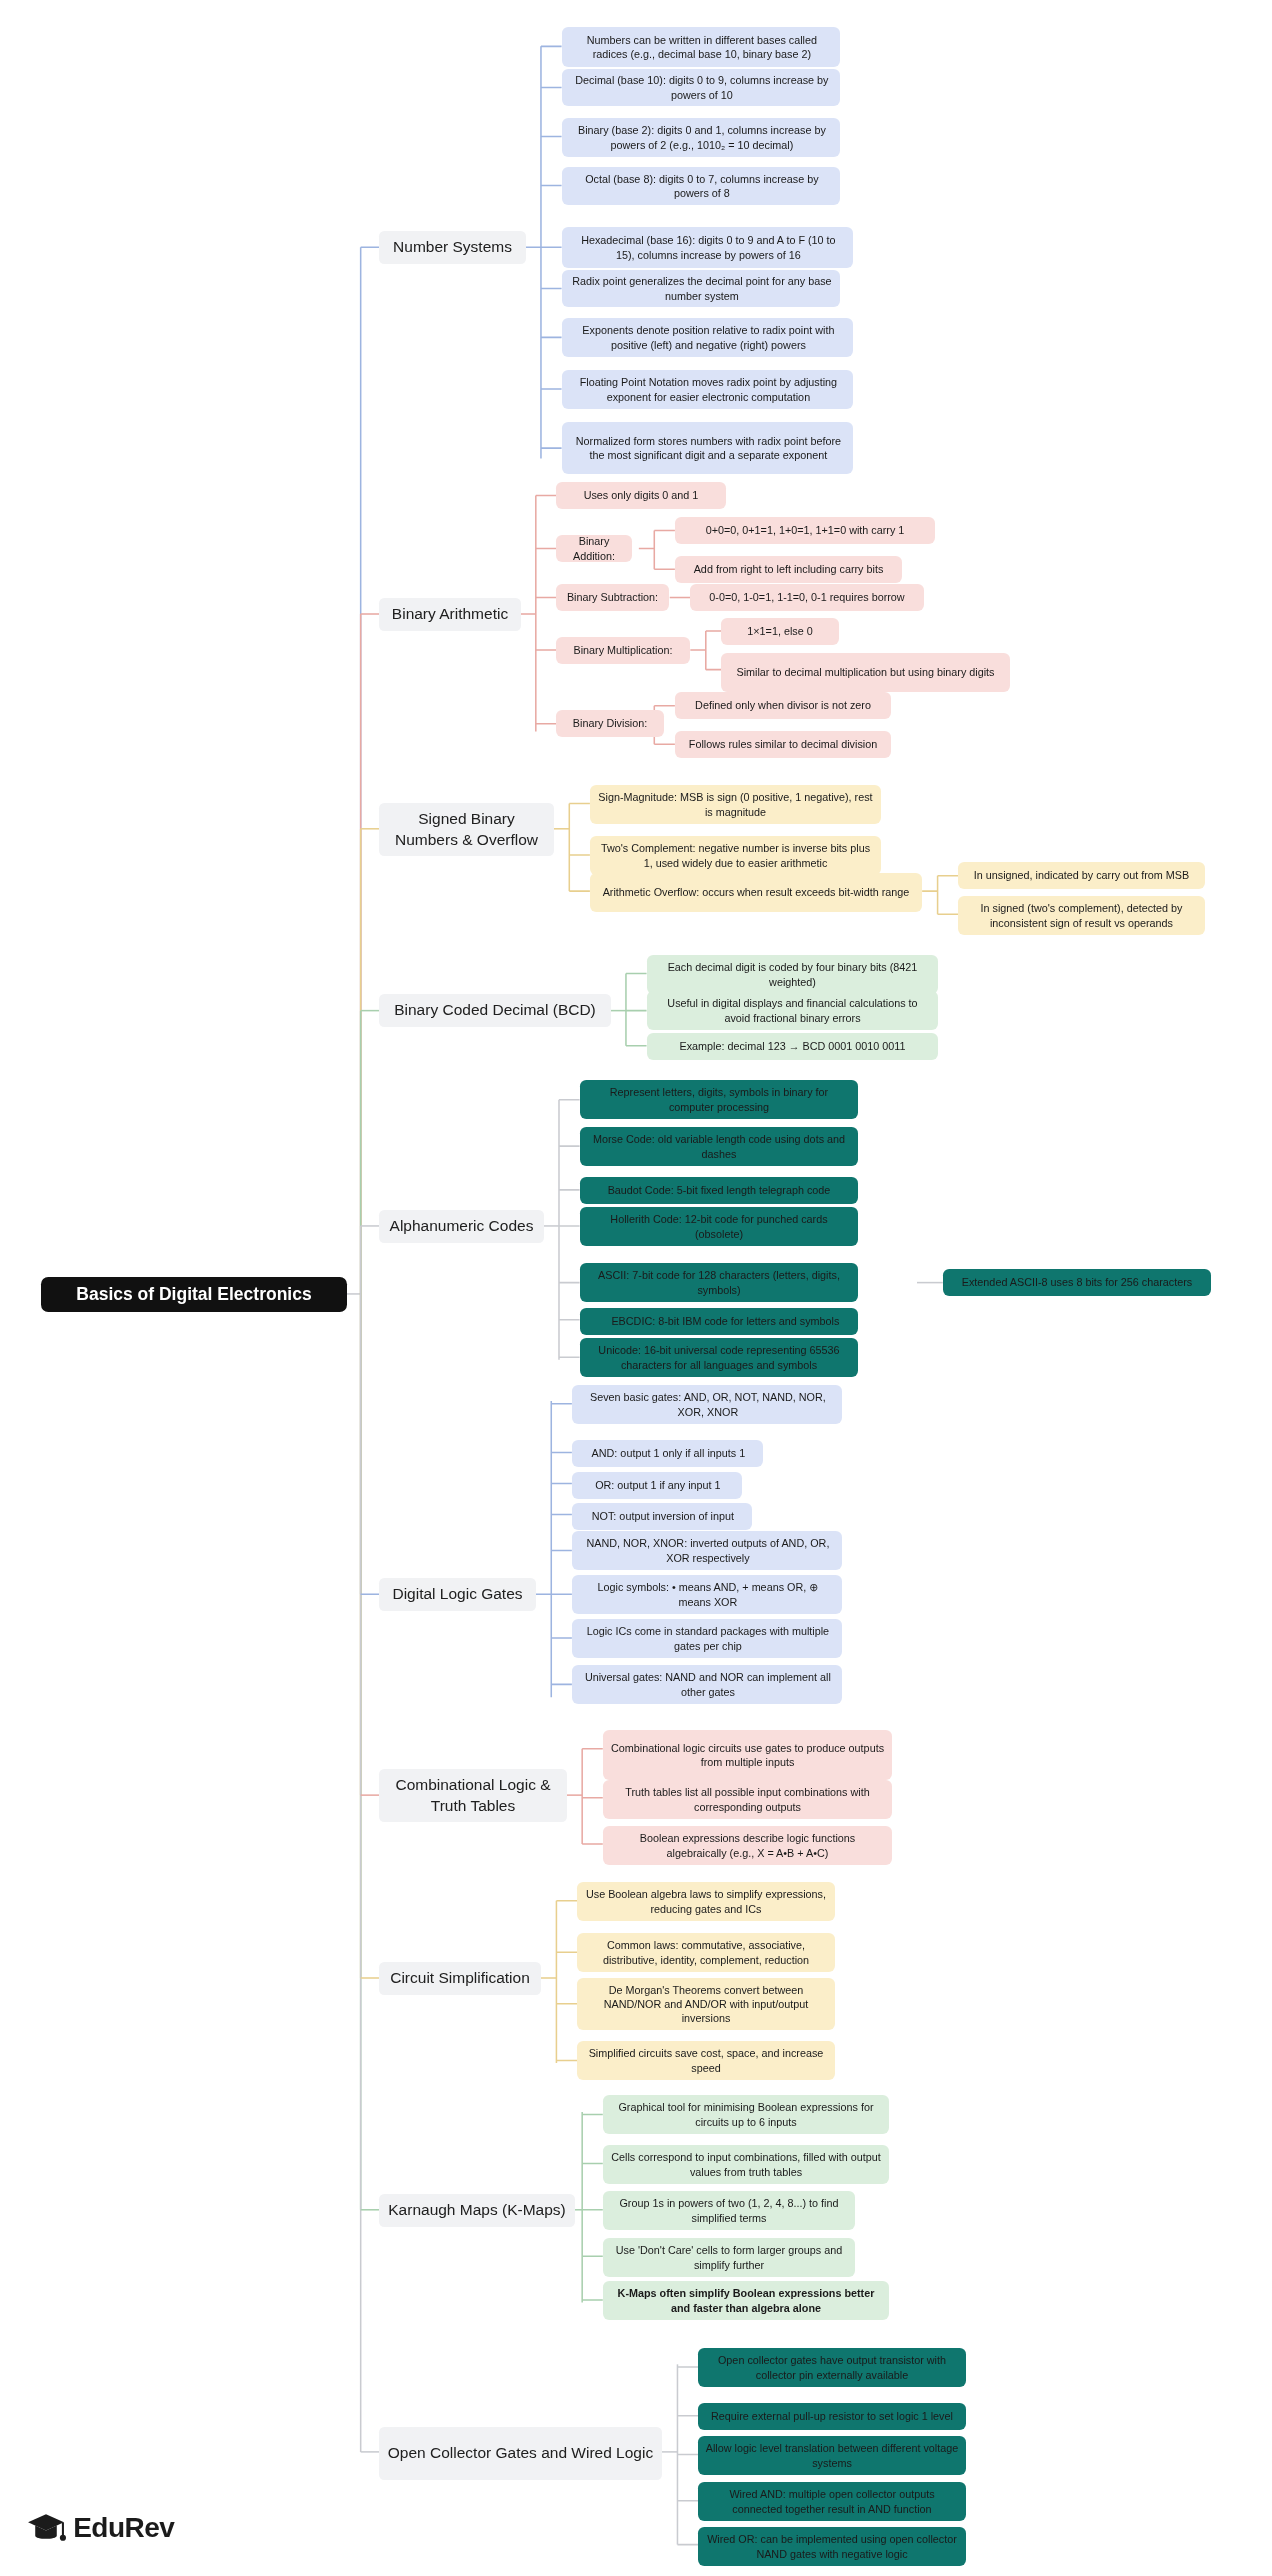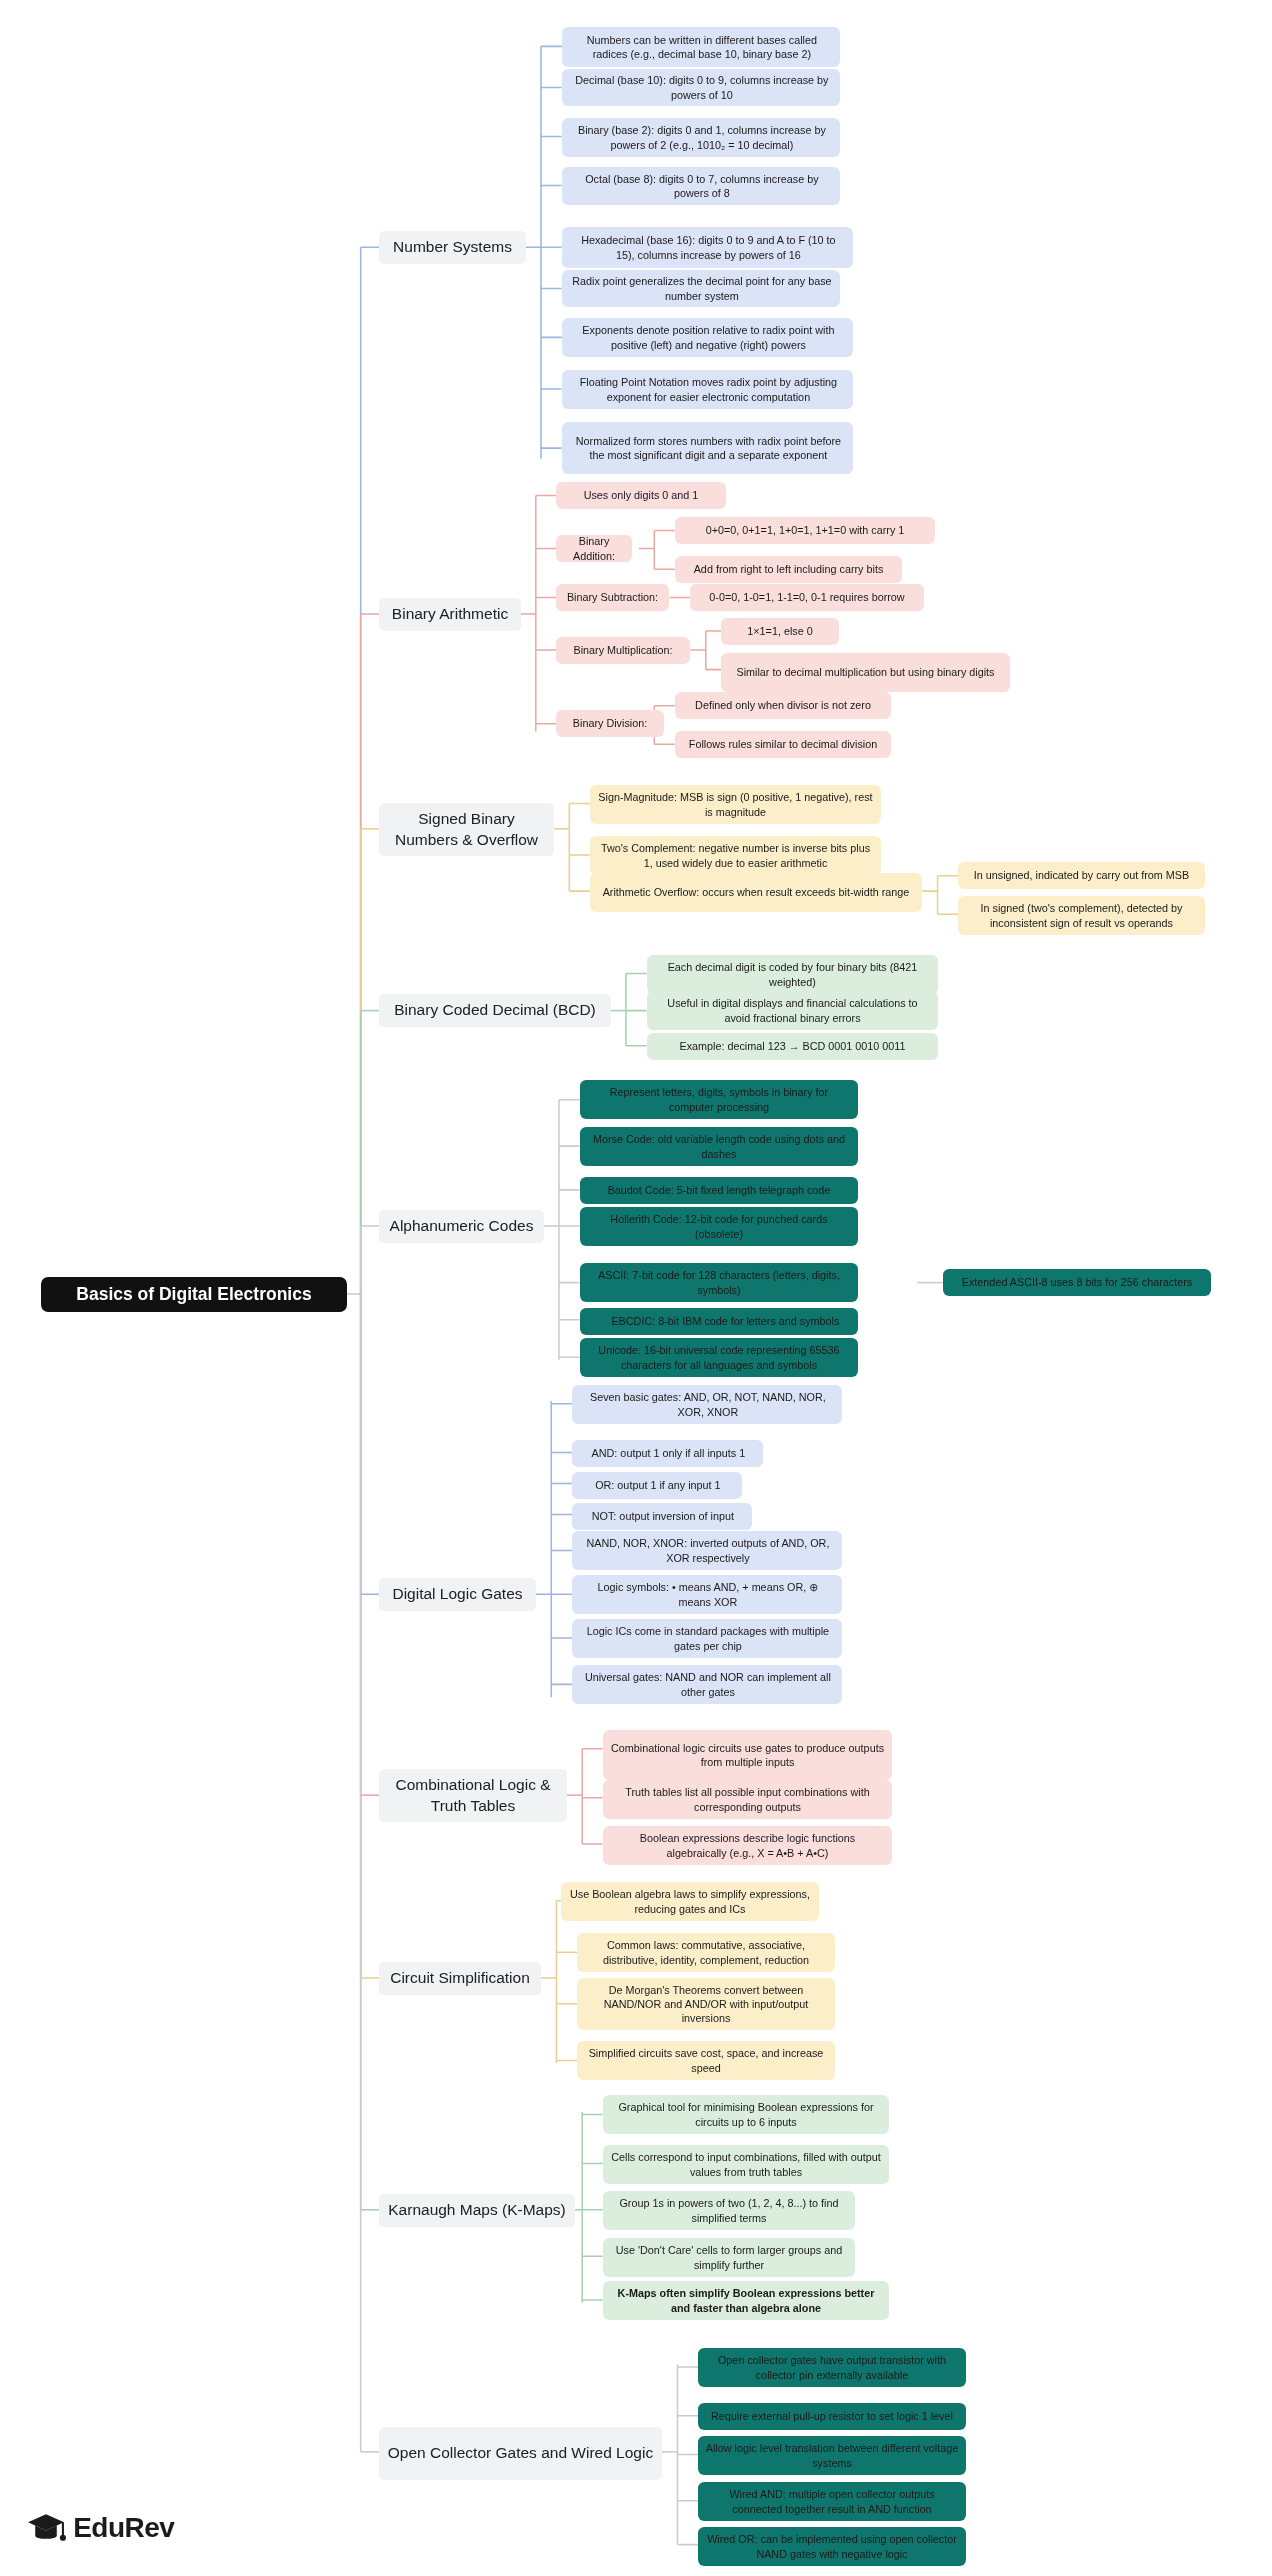--- a/index.html
+++ b/index.html
@@ -158,21 +158,21 @@
   <div class="node leaf blue" style="left:572px;top:1575px;width:270px;height:39px;">Logic symbols: • means AND, + means OR, ⊕ means XOR</div>
   <div class="node leaf blue" style="left:572px;top:1619px;width:270px;height:39px;">Logic ICs come in standard packages with multiple gates per chip</div>
   <div class="node leaf blue" style="left:572px;top:1665px;width:270px;height:39px;">Universal gates: NAND and NOR can implement all other gates</div>
 
   <div class="node branch" style="left:379px;top:1769px;width:188px;height:53px;">Combinational Logic &amp; Truth Tables</div>
   <div class="node leaf red" style="left:603px;top:1730px;width:289px;height:50px;">Combinational logic circuits use gates to produce outputs from multiple inputs</div>
   <div class="node leaf red" style="left:603px;top:1780px;width:289px;height:39px;">Truth tables list all possible input combinations with corresponding outputs</div>
   <div class="node leaf red" style="left:603px;top:1826px;width:289px;height:39px;">Boolean expressions describe logic functions algebraically (e.g., X = A•B + A•C)</div>
 
   <div class="node branch" style="left:379px;top:1962px;width:162px;height:33px;">Circuit Simplification</div>
-  <div class="node leaf yellow" style="left:561px;top:1882px;width:258px;height:39px;">Use Boolean algebra laws to simplify expressions, reducing gates and ICs</div>
+  <div class="node leaf yellow" style="left:577px;top:1882px;width:258px;height:39px;">Use Boolean algebra laws to simplify expressions, reducing gates and ICs</div>
   <div class="node leaf yellow" style="left:577px;top:1933px;width:258px;height:39px;">Common laws: commutative, associative, distributive, identity, complement, reduction</div>
   <div class="node leaf yellow" style="left:577px;top:1978px;width:258px;height:52px;">De Morgan's Theorems convert between NAND/NOR and AND/OR with input/output inversions</div>
   <div class="node leaf yellow" style="left:577px;top:2041px;width:258px;height:39px;">Simplified circuits save cost, space, and increase speed</div>
 
   <div class="node branch" style="left:379px;top:2194px;width:196px;height:33px;">Karnaugh Maps (K-Maps)</div>
   <div class="node leaf green" style="left:603px;top:2095px;width:286px;height:39px;">Graphical tool for minimising Boolean expressions for circuits up to 6 inputs</div>
   <div class="node leaf green" style="left:603px;top:2145px;width:286px;height:39px;">Cells correspond to input combinations, filled with output values from truth tables</div>
   <div class="node leaf green" style="left:603px;top:2191px;width:252px;height:39px;">Group 1s in powers of two (1, 2, 4, 8...) to find simplified terms</div>
   <div class="node leaf green" style="left:603px;top:2238px;width:252px;height:39px;">Use 'Don't Care' cells to form larger groups and simplify further</div>
   <div class="node leaf green" style="left:603px;top:2281px;width:286px;height:39px;font-weight:bold;">K-Maps often simplify Boolean expressions better and faster than algebra alone</div>

